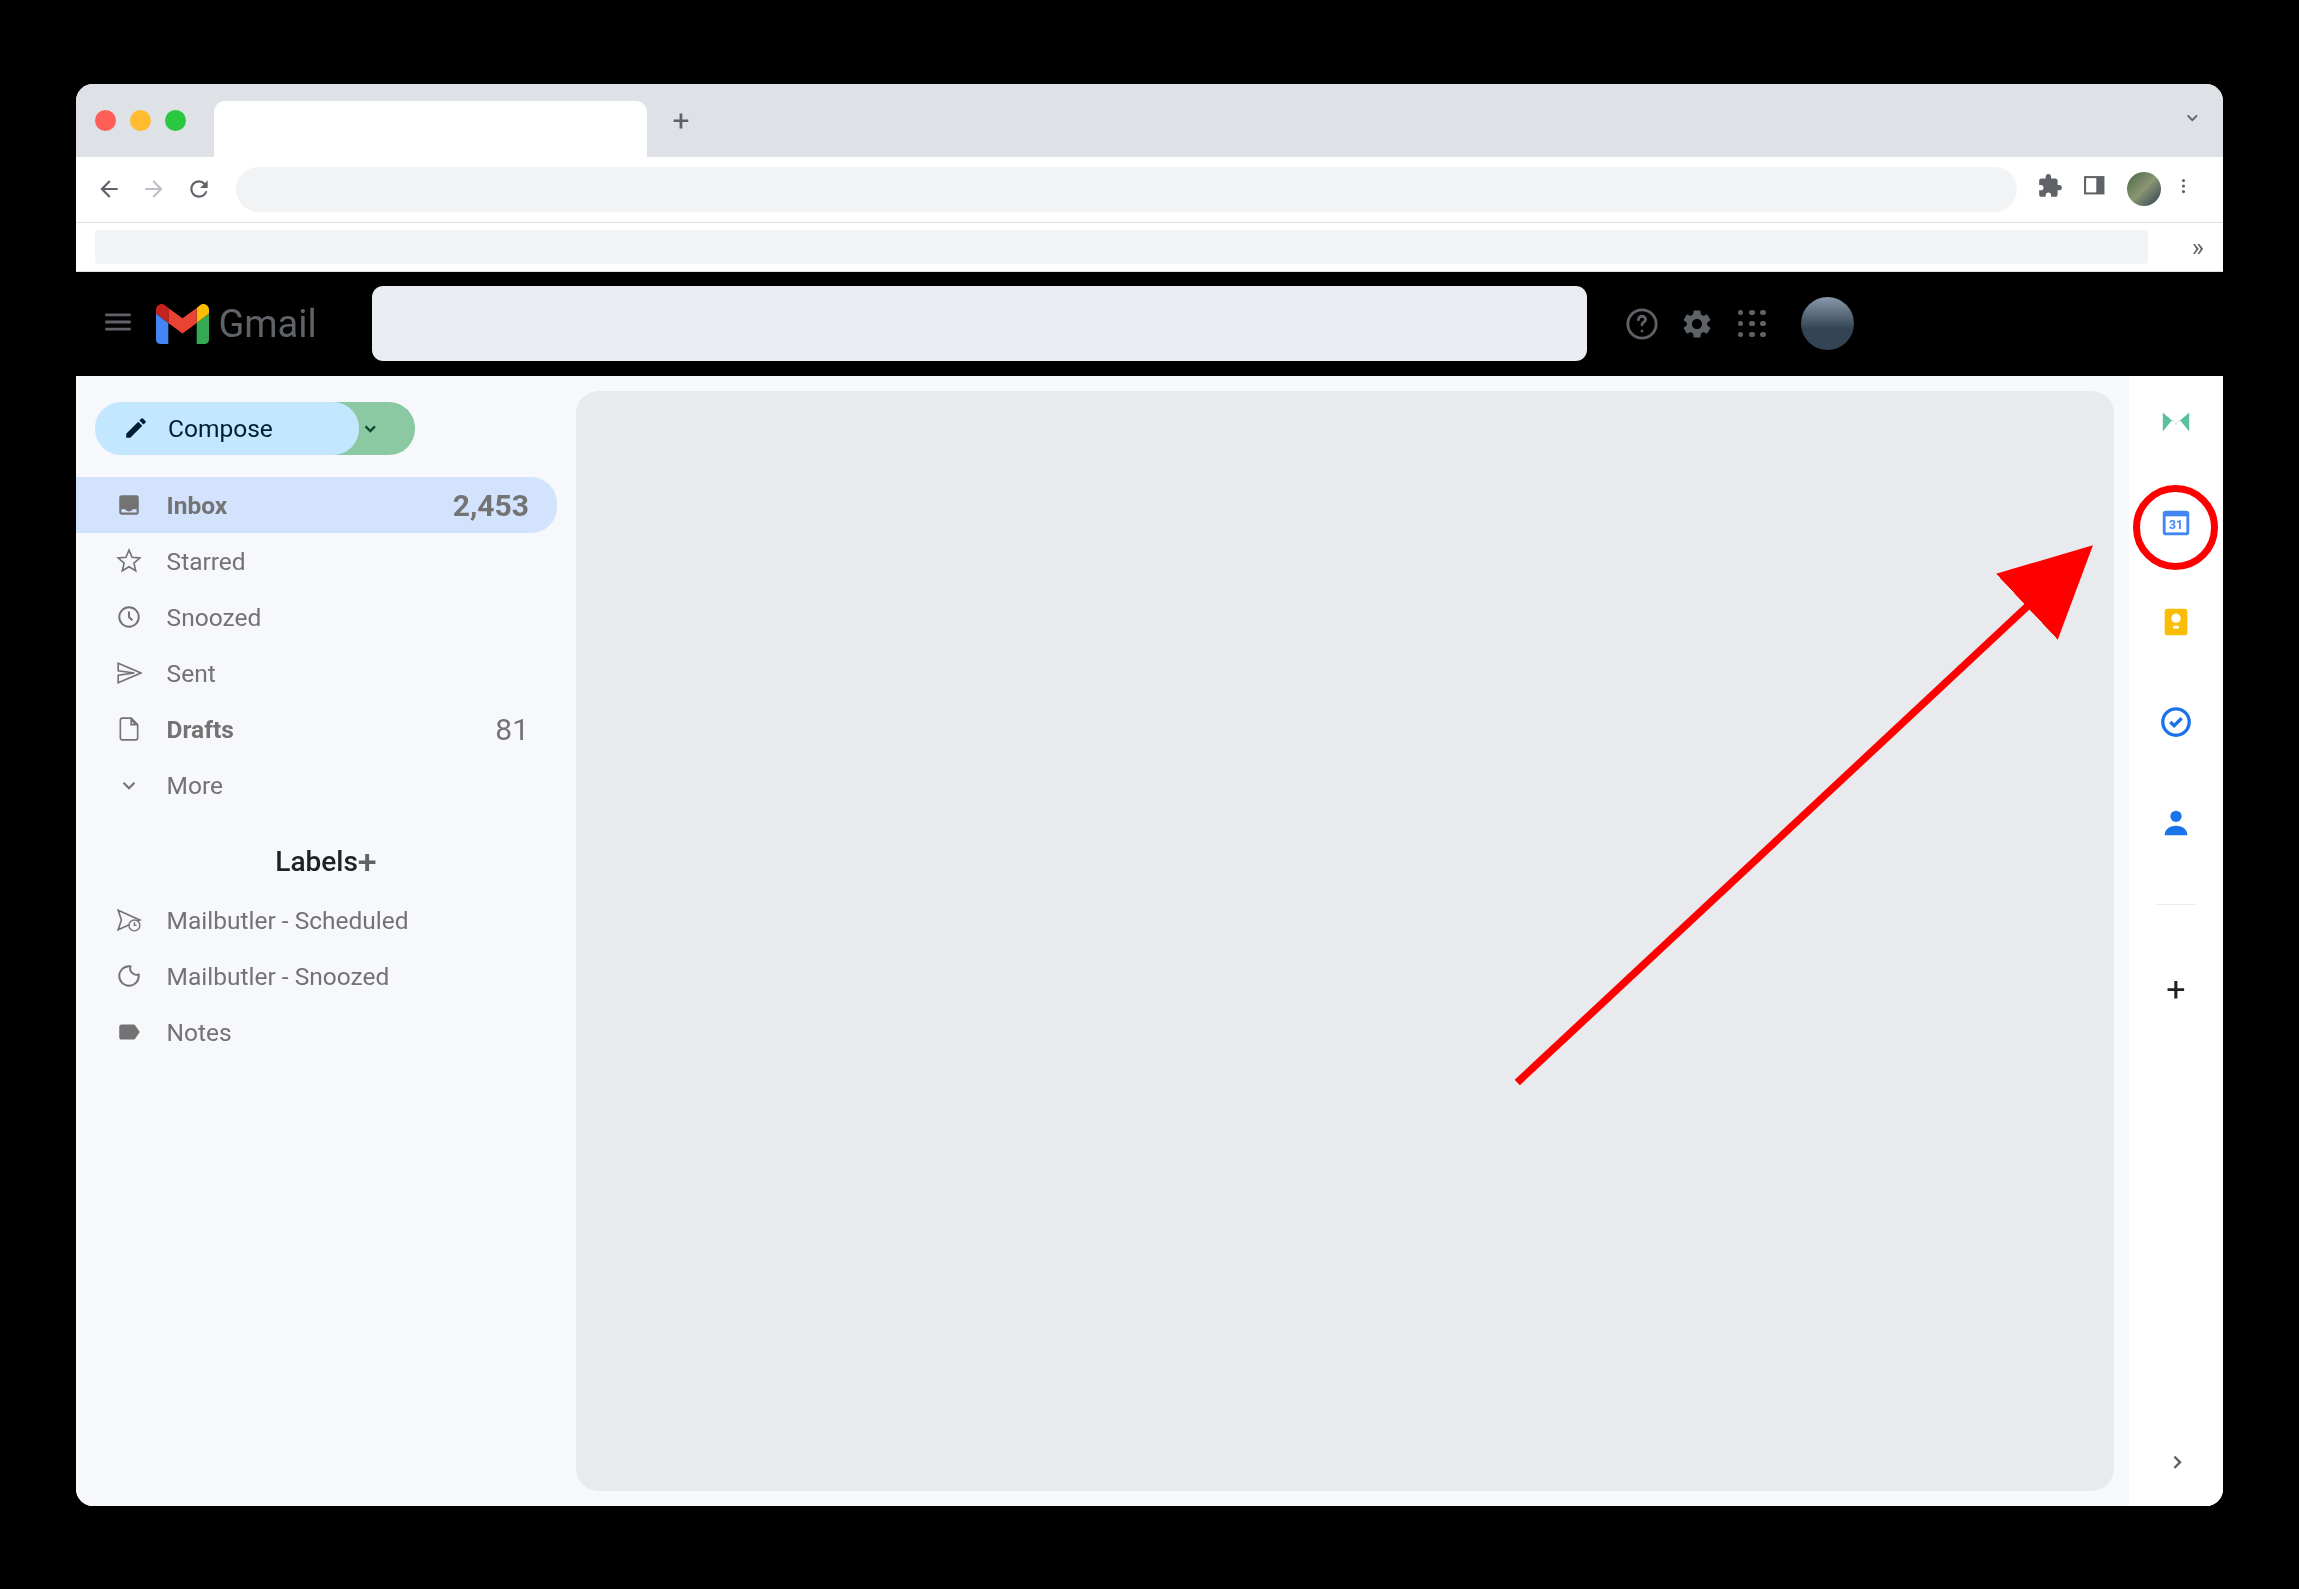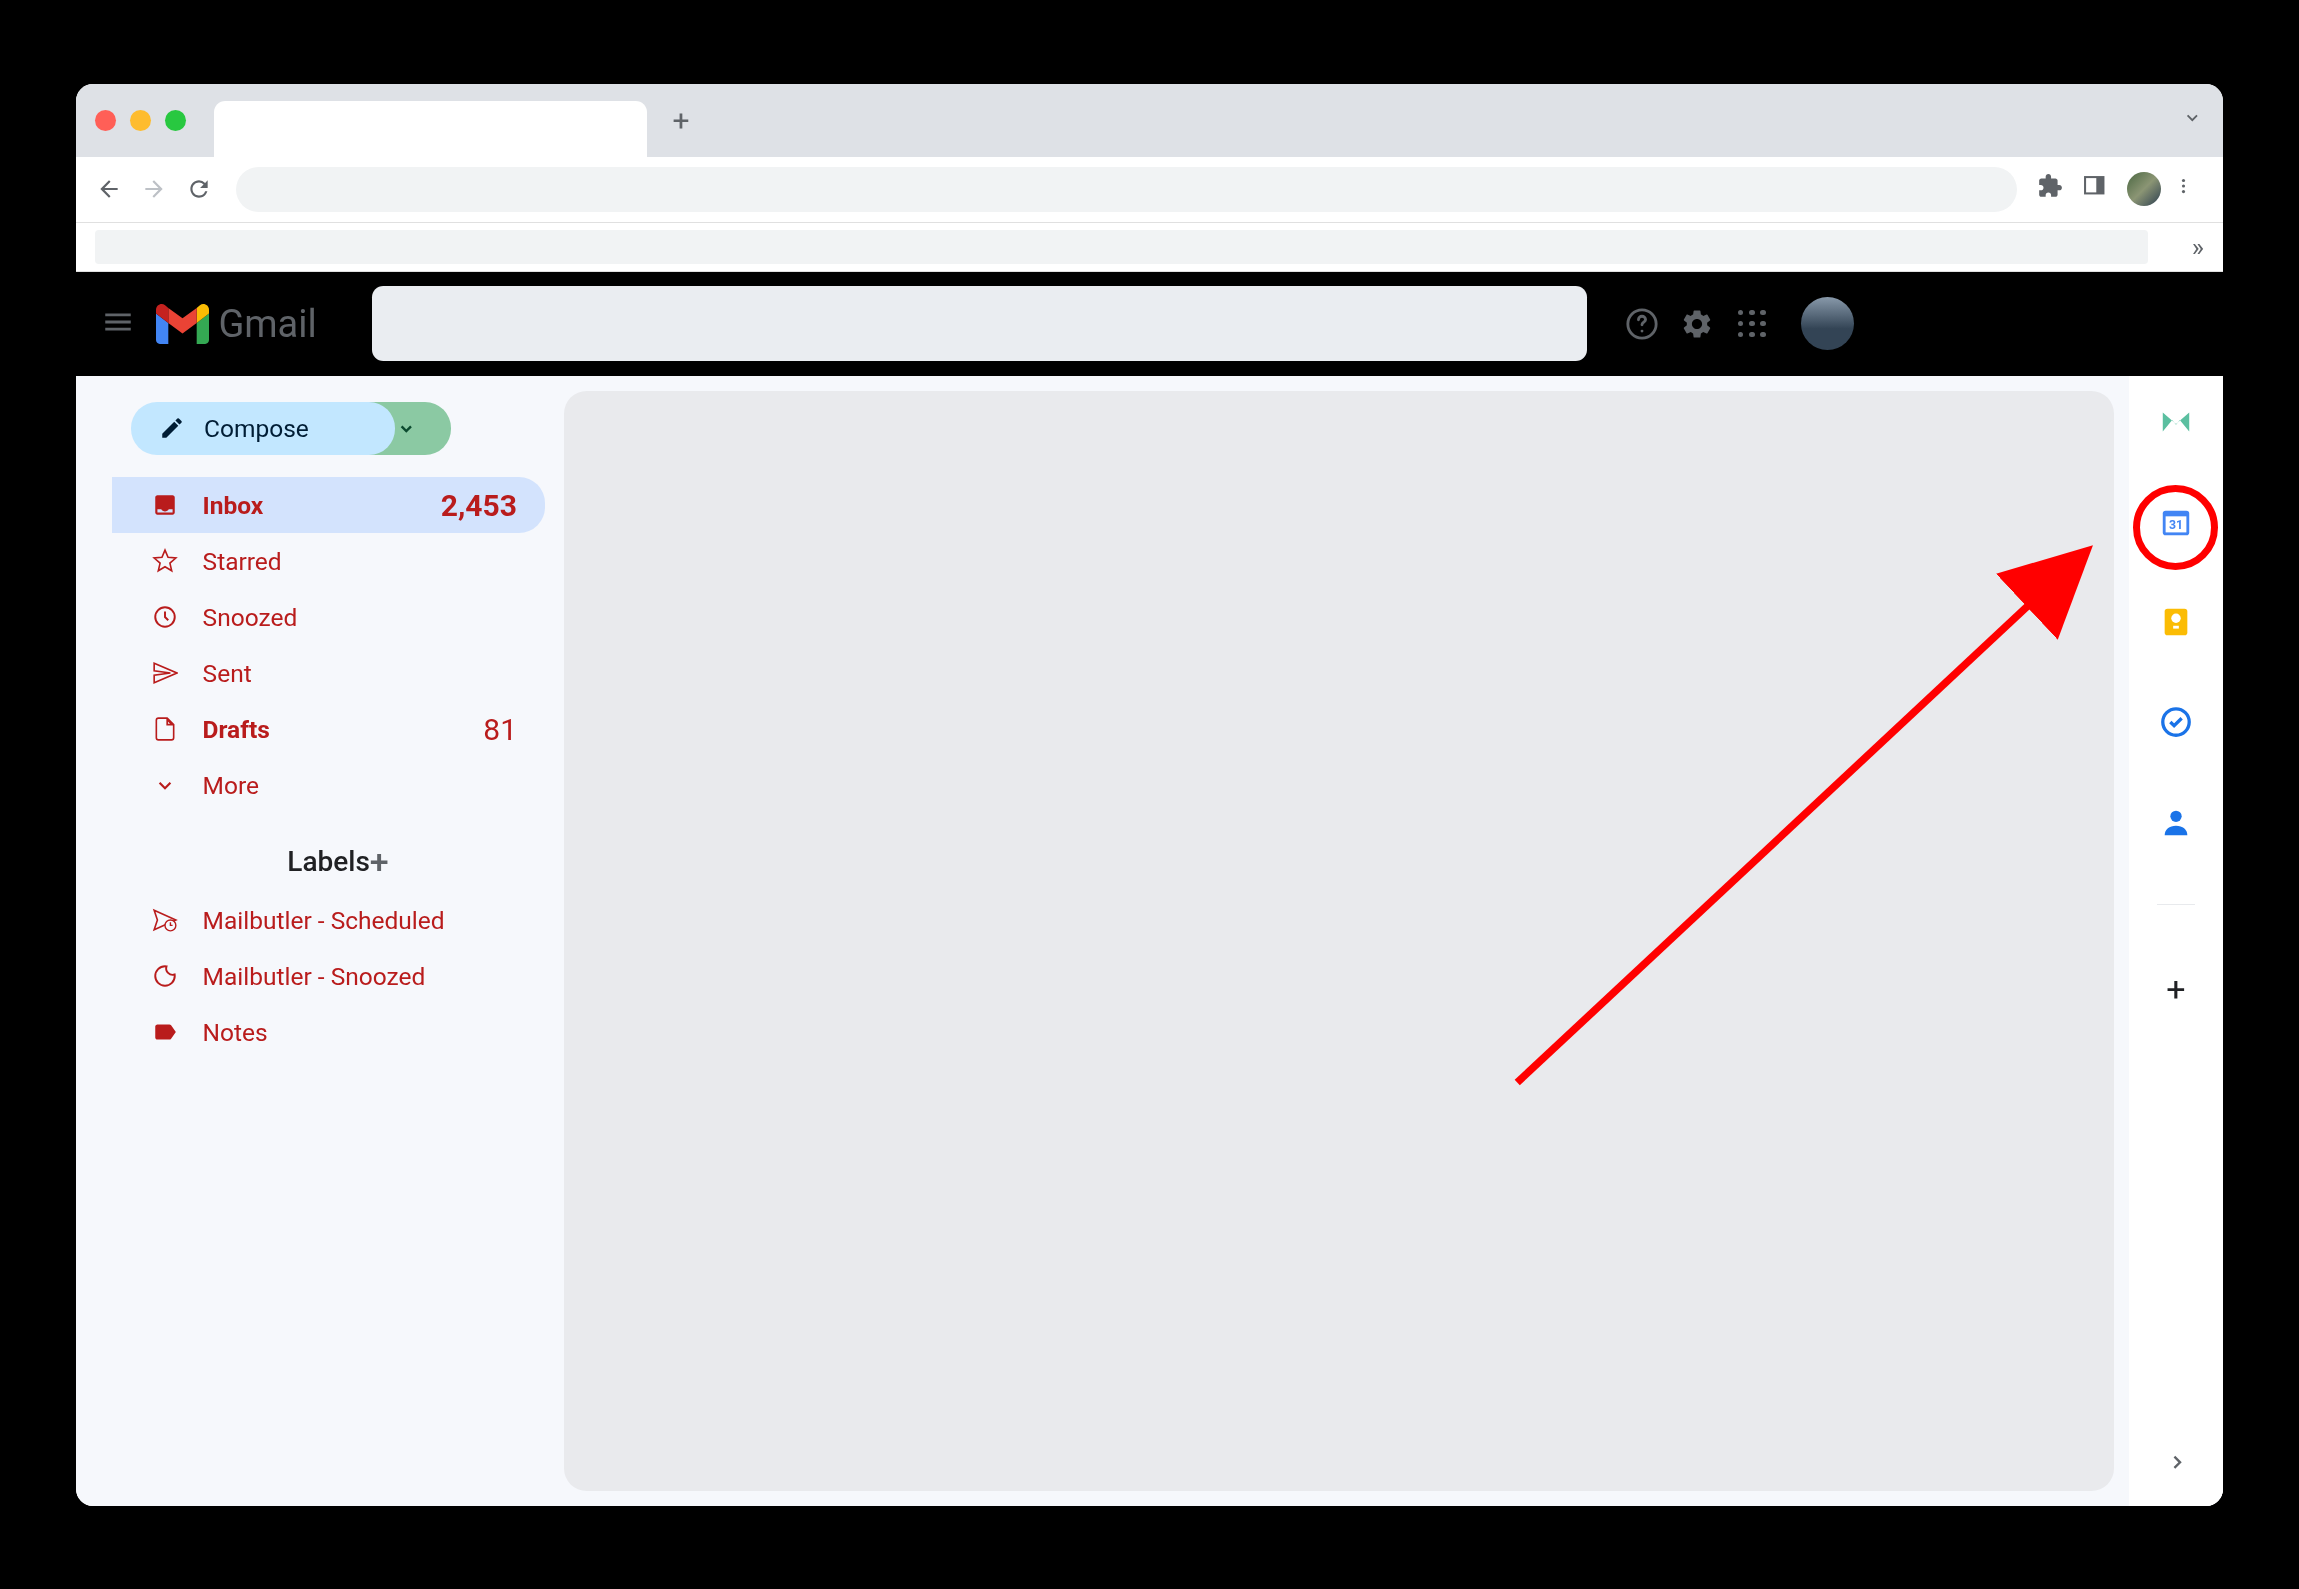--- a/index.html
+++ b/index.html
@@ -150,25 +150,24 @@
     
     .gmail-body {
       flex: 1;
       display: flex;
       background: #f6f8fc;
       overflow: hidden;
     }
     
     
     .sidebar {
-      width: 452px;
+      width: 500px;
       padding: 13px 0;
       display: flex;
       flex-direction: column;
-      margin-left: 36px;
     }
     .compose-wrap {
       display: flex;
       margin: 13px 19px 22.6px 19px;
       position: relative;
     }
     .compose-btn {
       display: flex;
       align-items: center;
       gap: 19px;
@@ -197,21 +196,21 @@
     .nav-list { list-style: none; }
     .nav-item {
       display: flex;
       align-items: center;
       gap: 22.6px;
       padding: 9.4px 28px 9.4px 38px;
       border-radius: 0 26px 26px 0;
       margin-right: 19px;
       cursor: pointer;
       font-size: 24.5px;
-      color: #b91c1c;
+      color: #737373;
       height: 56px;
     }
     .nav-item.active {
       background: #d3e3fd;
       font-weight: 700;
     }
     .nav-item.bold { font-weight: 700; }
     .nav-item .count { margin-left: auto; font-size: 30px; }
     .nav-item .icon-slot { width: 30px; display: flex; justify-content: center; }
     

